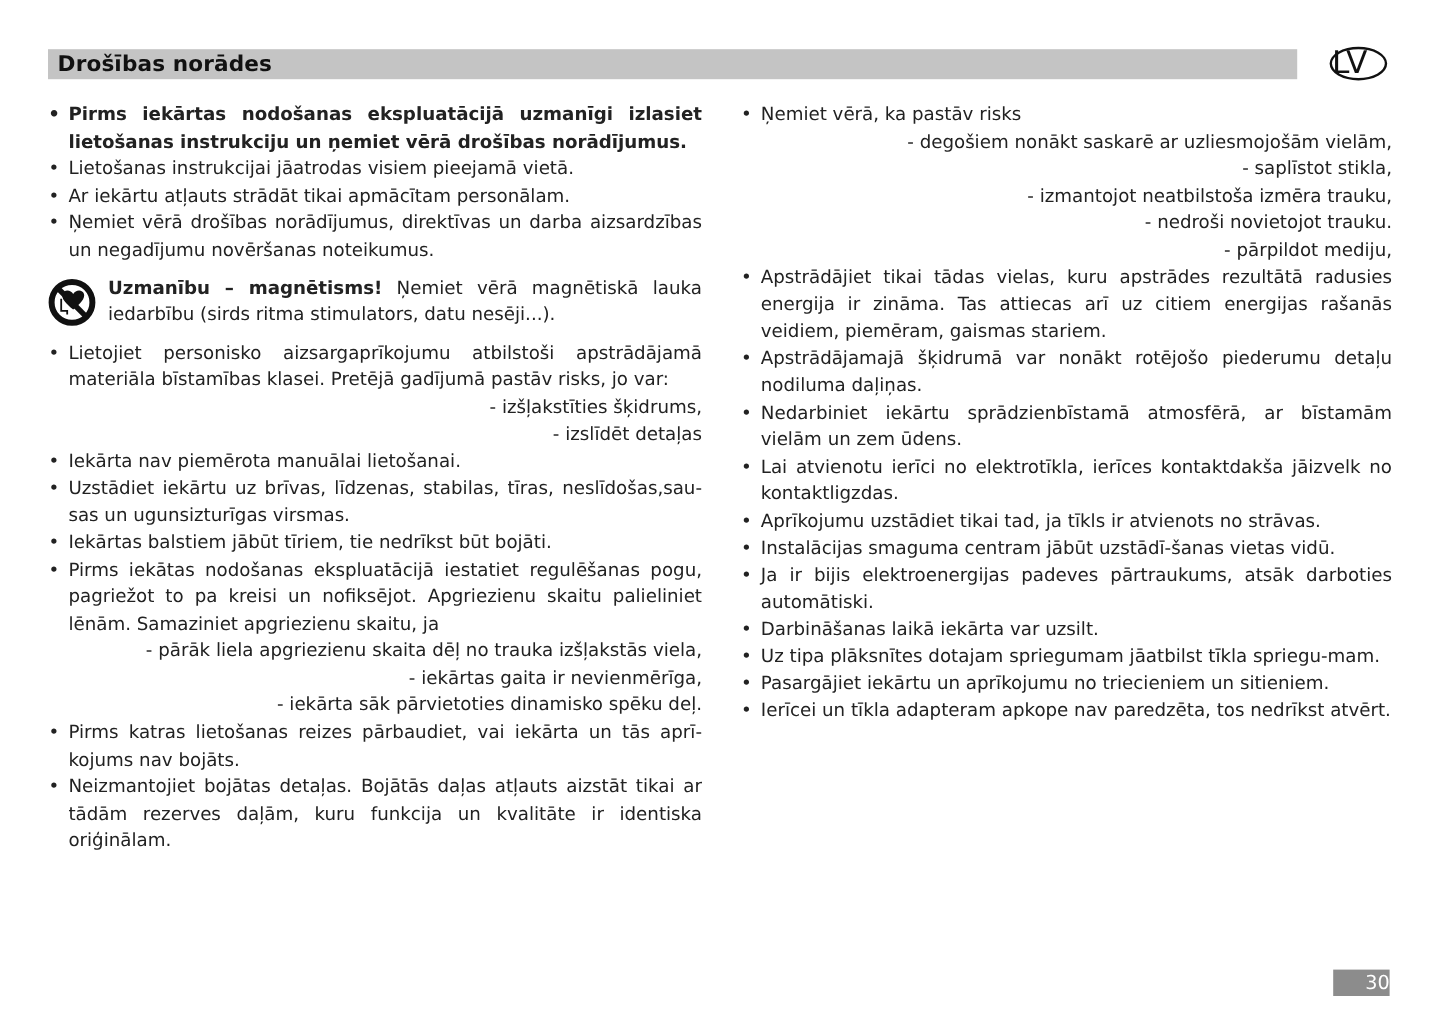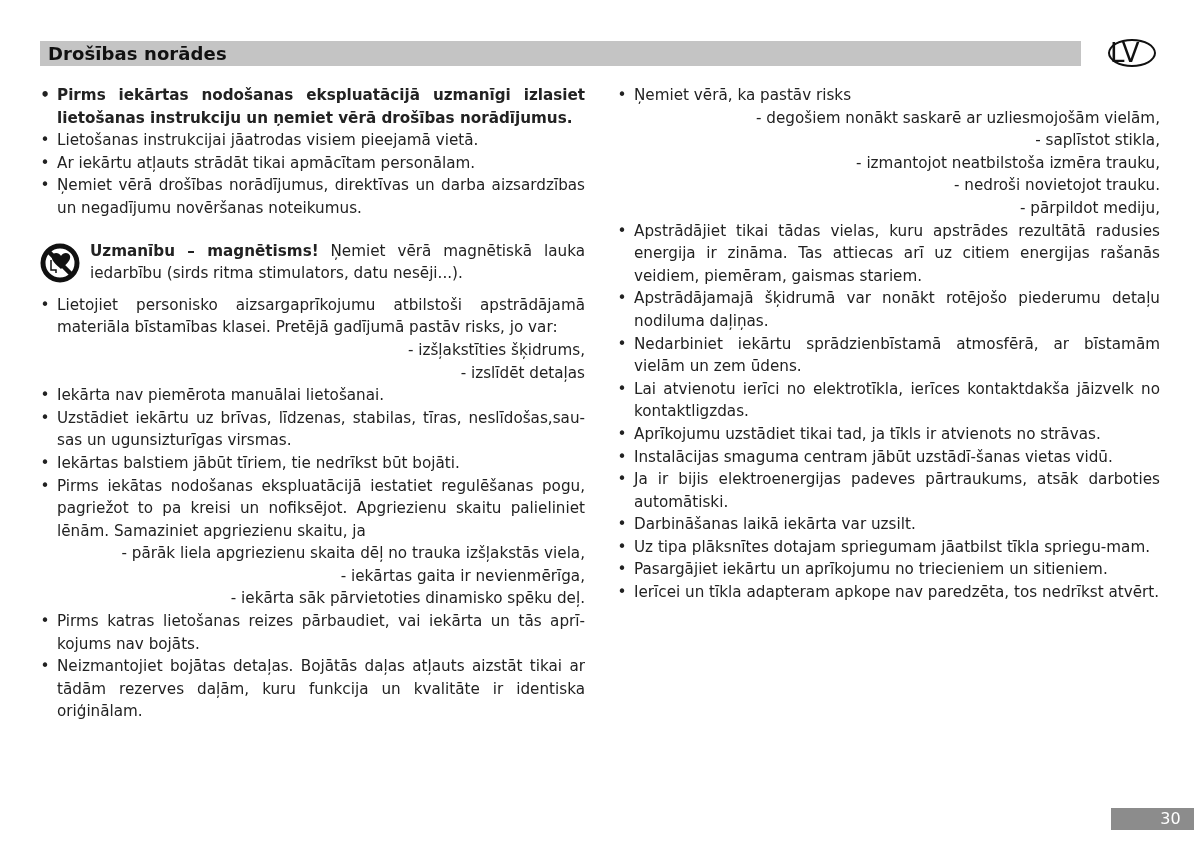--- a/index.html
+++ b/index.html
@@ -28,31 +28,31 @@
     }
     .col.left { left: 40px; width: 545px; }
     .col.right { left: 617px; width: 543px; }
     .item { position: relative; padding-left: 17px; text-align: justify; }
     .item .bullet {
       position: absolute; left: 0; top: 0; width: 10px; text-align: center;
     }
     .item.bold { font-weight: bold; }
     .sub { display: block; text-align: right; }
     .warn {
-      position: relative; padding-left: 50px; margin-top: 20px; margin-bottom: 9px;
+      position: relative; padding-left: 50px; margin-top: 9px; margin-bottom: 9px;
       text-align: justify;
     }
     .warn .icon {
       position: absolute; left: 0; top: 3px; width: 40px; height: 40px;
     }
     .warn .lead { font-weight: bold; }
     .page-number {
       position: absolute; left: 1111px; top: 808px; width: 47px; height: 22px;
-      background: #8c8c8c; color: #fff; text-align: center;
-      font-family: "DejaVu Sans", sans-serif; font-size: 16px; line-height: 22px; padding-left: 36px;
+      background: #8c8c8c; color: #fff; text-align: right;
+      font-family: "DejaVu Sans", sans-serif; font-size: 16px; line-height: 22px;
     }
   </style>
 </head>
 <body>
 
 <div class="header-bar">
   <span class="header-title">Drošības norādes</span>
 </div>
 <div class="lang-badge">LV</div>
 

